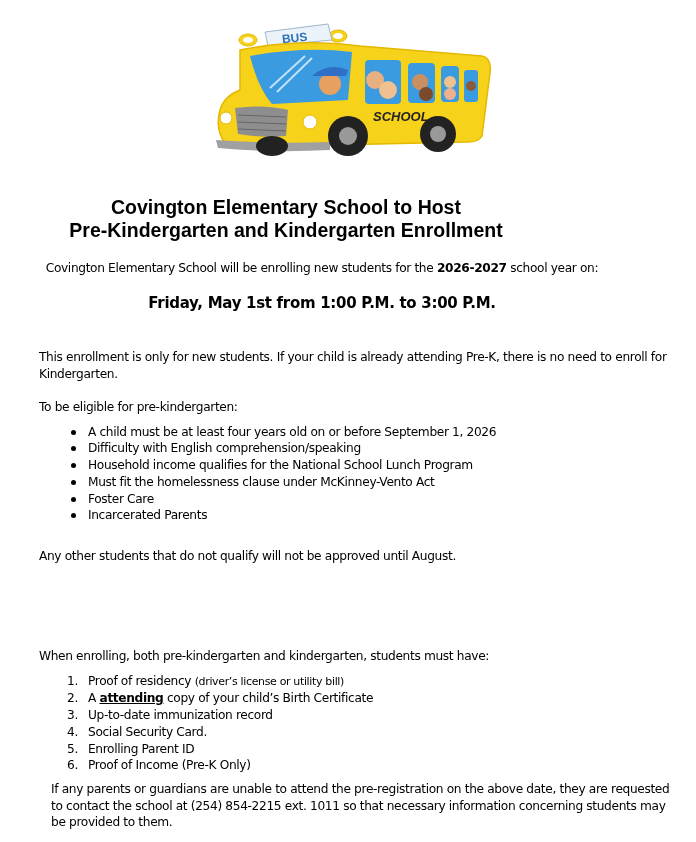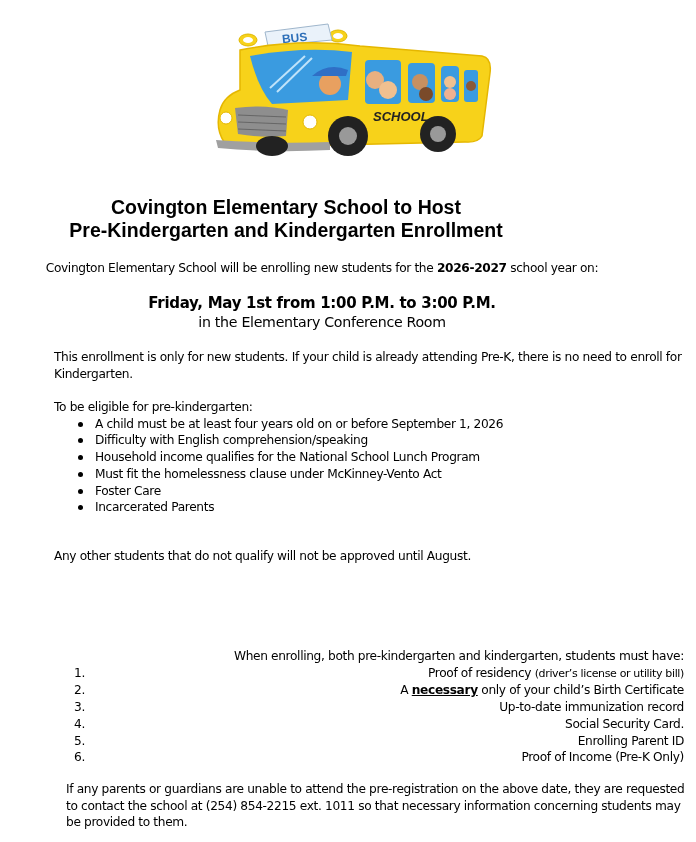--- a/index.html
+++ b/index.html
@@ -10,22 +10,22 @@
     position: absolute; left: 0; width: 572px; text-align: center;
     font-family: "Liberation Sans", sans-serif; font-weight: bold; font-size: 19.5px; line-height: 23px;
     top: 196px;
   }
   .body-text { font-family: "DejaVu Sans", sans-serif; font-size: 12.2px; letter-spacing: -0.35px; }
   .abs { position: absolute; }
   .center { left: 0; width: 644px; text-align: center; }
   .intro { top: 261px; }
   .date-line { top: 294px; font-weight: bold; font-size: 15px; letter-spacing: -0.3px; }
   .room-line { top: 314px; font-size: 14.2px; letter-spacing: -0.3px; }
-  .para { left: 54px; width: 630px; line-height: 16.7px; }
-  .list { margin: 0; padding: 0; list-style: none; }
+  .para { left: 39px; width: 630px; line-height: 16.7px; }
+  .list { margin: 8px; padding: 0; list-style: none; }
   .list li { position: relative; padding-left: 41px; line-height: 16.7px; white-space: nowrap; }
   .bul::before { content: ""; position: absolute; left: 24px; top: 6px; width: 5px; height: 5px; border-radius: 50%; background: #000; }
   .num { position: absolute; left: 20px; }
   .small { font-size: 11px; }
   .ul-bold { font-weight: bold; text-decoration: underline; }
 </style>
 </head>
 <body>
 
 <div class="page">
@@ -81,44 +81,43 @@
   </svg>
 
   <div class="title">
     <div>Covington Elementary School to Host</div>
     <div>Pre-Kindergarten and Kindergarten Enrollment</div>
   </div>
 
   <div class="abs center body-text intro"><span>Covington Elementary School will be enrolling new students for the </span><b>2026-2027</b><span> school year on:</span></div>
 
   <div class="abs center body-text date-line">Friday, May 1st from 1:00 P.M. to 3:00 P.M.</div>
-  <div class="abs center body-text room-line">in the Elementary Conference Room</div>
 
   <div class="abs body-text para" style="top:349px;">This enrollment is only for new students. If your child is already attending Pre-K, there is no need to enroll for Kindergarten.</div>
 
   <div class="abs body-text para" style="top:399px;">
     <div>To be eligible for pre-kindergarten:</div>
     <ul class="list">
       <li class="bul">A child must be at least four years old on or before September 1, 2026</li>
       <li class="bul">Difficulty with English comprehension/speaking</li>
       <li class="bul">Household income qualifies for the National School Lunch Program</li>
       <li class="bul">Must fit the homelessness clause under McKinney-Vento Act</li>
       <li class="bul">Foster Care</li>
       <li class="bul">Incarcerated Parents</li>
     </ul>
   </div>
 
   <div class="abs body-text para" style="top:548px;">Any other students that do not qualify will not be approved until August.</div>
 
 
-  <div class="abs body-text para" style="top:648px;text-align:right;">
+  <div class="abs body-text para" style="top:648px;">
     <div>When enrolling, both pre-kindergarten and kindergarten, students must have:</div>
     <ol class="list">
       <li><span class="num">1.</span><span>Proof of residency </span><span class="small">(driver’s license or utility bill)</span></li>
-      <li><span class="num">2.</span><span>A </span><span class="ul-bold">necessary</span><span> only of your child’s Birth Certificate</span></li>
+      <li><span class="num">2.</span><span>A </span><span class="ul-bold">attending</span><span> copy of your child’s Birth Certificate</span></li>
       <li><span class="num">3.</span><span>Up-to-date immunization record</span></li>
       <li><span class="num">4.</span><span>Social Security Card.</span></li>
       <li><span class="num">5.</span><span>Enrolling Parent ID</span></li>
       <li><span class="num">6.</span><span>Proof of Income (Pre-K Only)</span></li>
     </ol>
   </div>
 
   <div class="abs body-text para" style="top:781px;margin-left:12px;">If any parents or guardians are unable to attend the pre-registration on the above date, they are requested to contact the school at (254) 854-2215 ext. 1011 so that necessary information concerning students may be provided to them.</div>
 
 </div>

